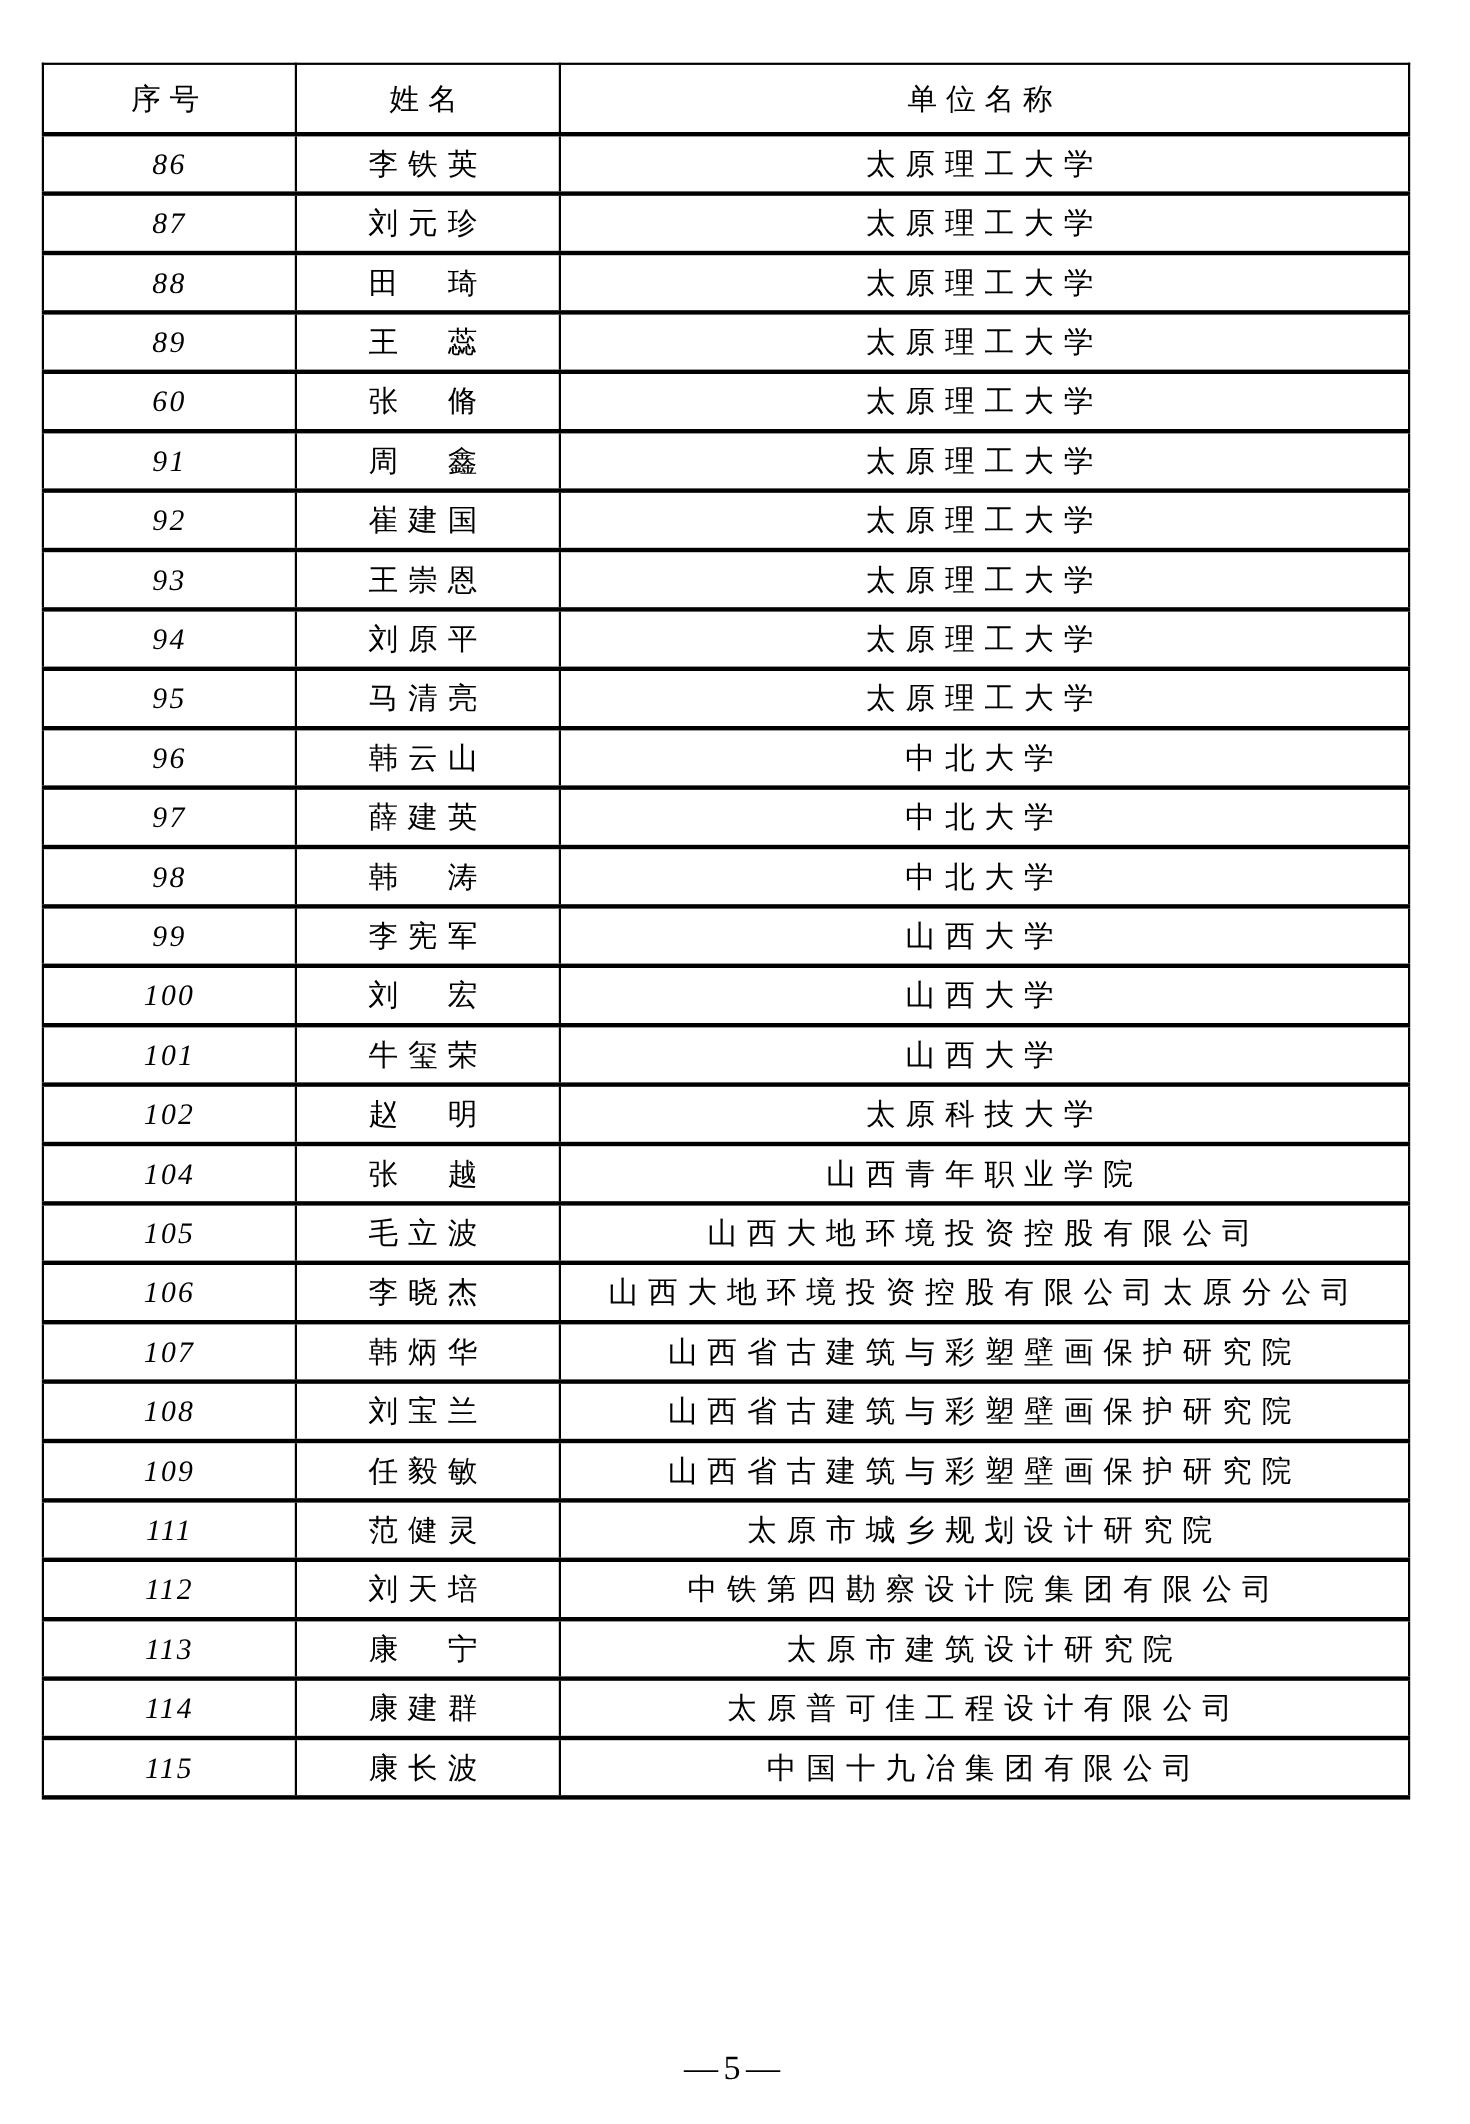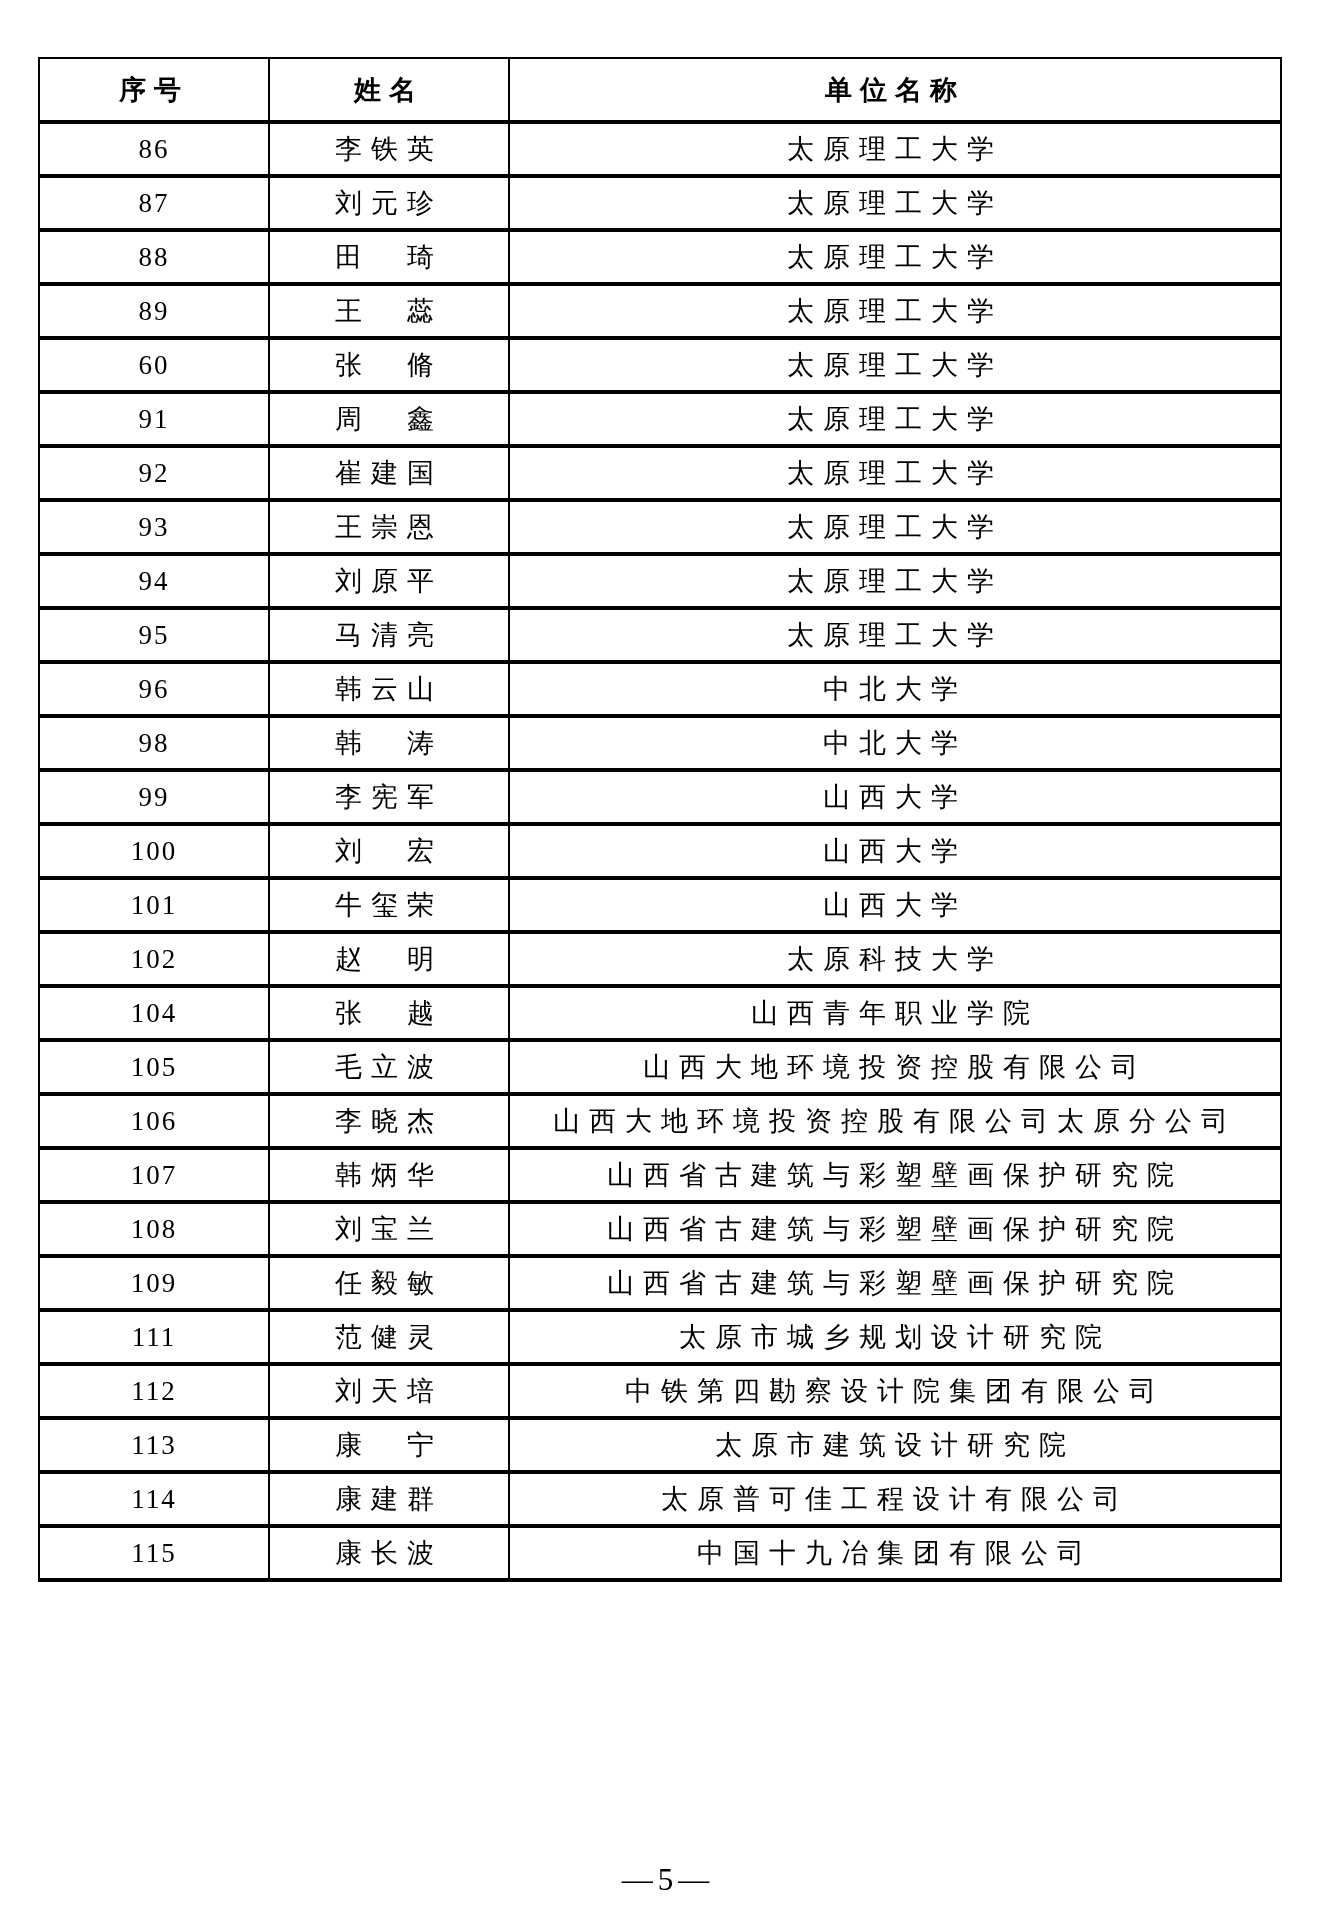--- a/index.html
+++ b/index.html
@@ -37,31 +37,32 @@
     text-align: center;
     vertical-align: middle;
     padding: 0;
     overflow: hidden;
     white-space: nowrap;
   }
   table.roster thead th {
     height: 61px;
     border-top-width: 2px;
     font-size: 27px;
-    font-weight: bold;
+    font-weight: normal;
     letter-spacing: 8px;
   }
   table.roster tbody td {
     height: 50px;
     font-size: 27px;
     font-weight: normal;
   }
   td.num {
     letter-spacing: 2px;
     font-size: 26px;
+    font-style: italic;
   }
   td.zh {
     letter-spacing: 9px;
   }
   .page-footer {
     position: absolute;
     left: 0;
     top: 1862px;
     width: 1336px;
     text-align: center;
@@ -138,20 +139,25 @@
           <td class="num">95</td>
           <td class="zh">马清亮</td>
           <td class="zh">太原理工大学</td>
         </tr>
         <tr>
           <td class="num">96</td>
           <td class="zh">韩云山</td>
           <td class="zh">中北大学</td>
         </tr>
         <tr>
+          <td class="num">97</td>
+          <td class="zh">薛建英</td>
+          <td class="zh">中北大学</td>
+        </tr>
+        <tr>
           <td class="num">98</td>
           <td class="zh">韩　涛</td>
           <td class="zh">中北大学</td>
         </tr>
         <tr>
           <td class="num">99</td>
           <td class="zh">李宪军</td>
           <td class="zh">山西大学</td>
         </tr>
         <tr>

